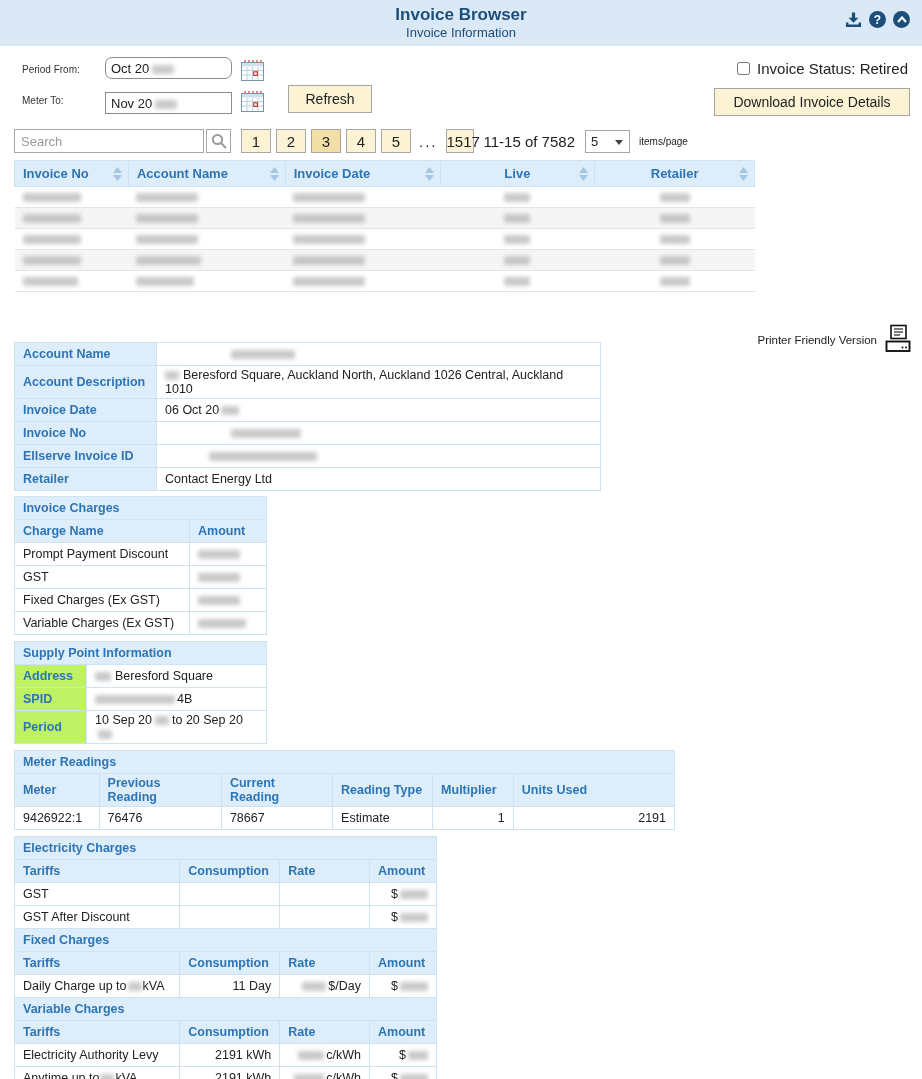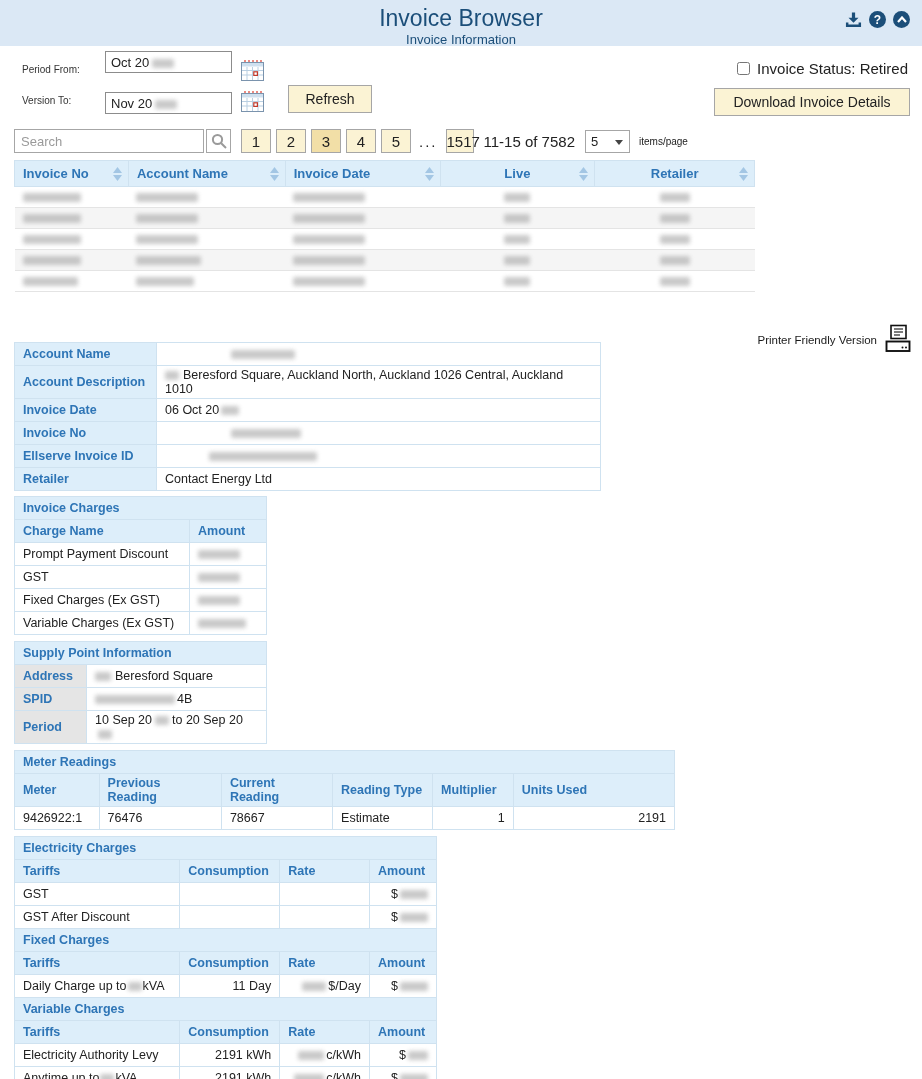--- a/index.html
+++ b/index.html
@@ -1,21 +1,21 @@
 <!DOCTYPE html>
 <html><head>
 <meta charset="utf-8">
 <style>
   * { box-sizing: border-box; margin: 0; padding: 0; }
   html,body { width: 922px; background:#fff; }
   body { font-family: "Liberation Sans", sans-serif; color:#222; position:relative; height:1079px; }
 
   
   .app-header { background:#dbe8f5; height:46px; text-align:center; padding-top:5px; position:relative; }
-  .app-title { color:#1b4e79; font-size:23px; font-weight:normal; }
+  .app-title { color:#1b4e79; font-size:17px; font-weight:bold; }
   .app-subtitle { color:#1b4e79; font-size:13px; }
   .header-icons { position:absolute; right:12px; top:11px; display:flex; gap:7px; align-items:center; }
   .hicon { width:17px; height:17px; display:inline-flex; align-items:center; justify-content:center; cursor:pointer; }
   .circle-icon { background:#1b4e79; color:#fff; border-radius:50%; font-size:12px; font-weight:bold; }
 
   
   .controls { position:relative; height:82px; }
   .ctl-label { position:absolute; left:22px; font-size:10px; color:#333; }
   .fake-input { position:absolute; left:105px; width:127px; height:22px; border:1px solid #8c8c8c; background:#fff;
                 font-size:13px; padding:3px 5px; }
@@ -67,21 +67,21 @@
   
   .content { position:relative; margin:50px 0 0 14px; }
   .printer-link { position:absolute; top:-18px; right:10px; display:flex; align-items:center; gap:7px;
                   font-size:11.5px; color:#1a1a1a; cursor:pointer; }
 
   .details-table { width:587px; margin-bottom:5px; }
   .details-table td.lbl { background:#ddeefa; color:#2e75b6; font-weight:bold; width:142px; }
   .charges-sm { width:253px; margin-bottom:6px; }
   .charges-sm th.amount-col { width:77px; }
   .supply-table { width:253px; margin-bottom:6px; }
-  .supply-table td.lbl { background:#e5e5e5; color:#2e75b6; font-weight:bold; width:72px; }
+  .supply-table td.lbl { background:#bef264; color:#2e75b6; font-weight:bold; width:72px; }
   .meter-table { width:661px; margin-bottom:6px; }
   .elec-table { width:423px; }
   .elec-table .t-col { width:166px; } .elec-table .c-col { width:100px; }
   .elec-table .r-col { width:90px; }  .elec-table .a-col { width:67px; }
 </style>
 </head>
 <body>
 
 <div class="app-header">
   <div class="app-title">Invoice Browser</div>
@@ -97,21 +97,21 @@
     <span class="hicon circle-icon">
       <svg width="10" height="7" viewBox="0 0 10 7">
           <polyline points="1,6 5,1.5 9,6" fill="none" stroke="#fff" stroke-width="2.2"></polyline>
         </svg>
     </span>
   </div>
 </div>
 
 <div class="controls">
   <span class="ctl-label" style="top:18px;">Period From:</span>
-  <div class="fake-input" style="top:5px;">
+  <div class="fake-input" style="top:11px;border-radius:7px;">
     <span>Oct 20</span><span class="redact" style="width:22px; margin-left:3px;"></span>
   </div>
   <button class="cal-btn" style="top:14px;">
     <svg width="23" height="21" viewBox="0 0 23 21">
       <g stroke="#e05a4e" stroke-width="1.4">
           <line x1="4" y1="0" x2="4" y2="3"></line>
           <line x1="8" y1="0" x2="8" y2="3"></line>
           <line x1="12" y1="0" x2="12" y2="3"></line>
           <line x1="16" y1="0" x2="16" y2="3"></line>
           <line x1="20" y1="0" x2="20" y2="3"></line>
@@ -122,21 +122,21 @@
           <line x1="1" y1="10.5" x2="22" y2="10.5"></line>
           <line x1="1" y1="15" x2="22" y2="15"></line>
           <line x1="6" y1="7" x2="6" y2="20"></line>
           <line x1="11.5" y1="7" x2="11.5" y2="20"></line>
           <line x1="17" y1="7" x2="17" y2="20"></line>
         </g>
       <rect x="12.8" y="11.8" width="3.6" height="3.6" fill="#fff" stroke="#c0392b" stroke-width="1.2"></rect>
     </svg>
   </button>
 
-  <span class="ctl-label" style="top:49px;">Version To:</span>
+  <span class="ctl-label" style="top:49px;">Meter To:</span>
   <div class="fake-input" style="top:46px;">
     <span>Nov 20</span><span class="redact" style="width:22px; margin-left:3px;"></span>
   </div>
   <button class="cal-btn" style="top:45px;">
     <svg width="23" height="21" viewBox="0 0 23 21">
       <g stroke="#e05a4e" stroke-width="1.4">
           <line x1="4" y1="0" x2="4" y2="3"></line>
           <line x1="8" y1="0" x2="8" y2="3"></line>
           <line x1="12" y1="0" x2="12" y2="3"></line>
           <line x1="16" y1="0" x2="16" y2="3"></line>

